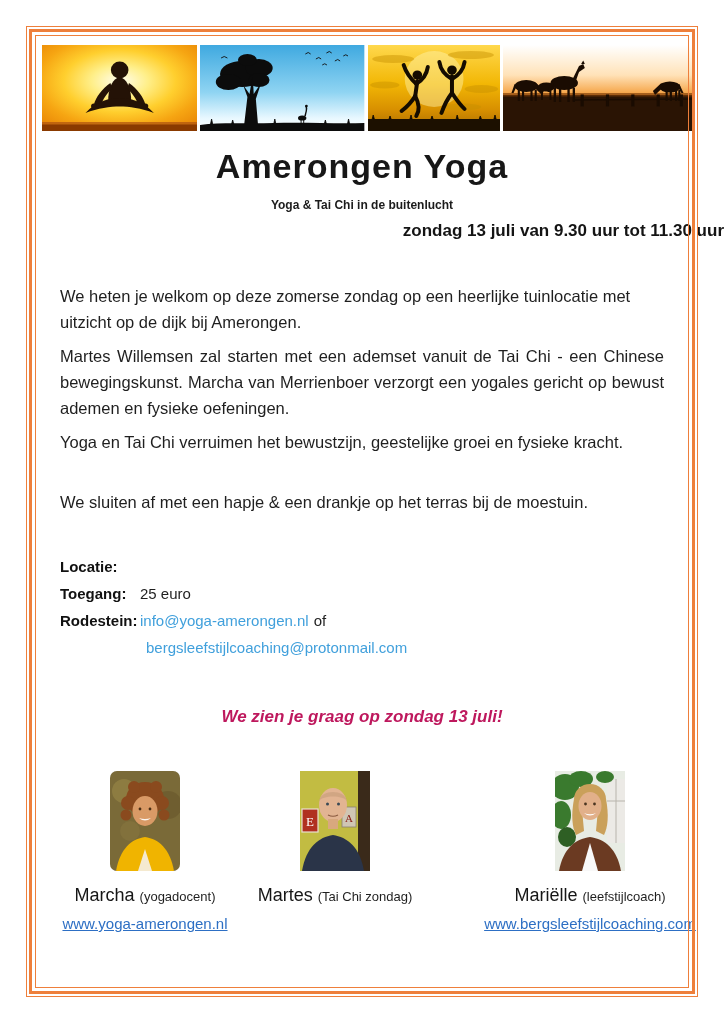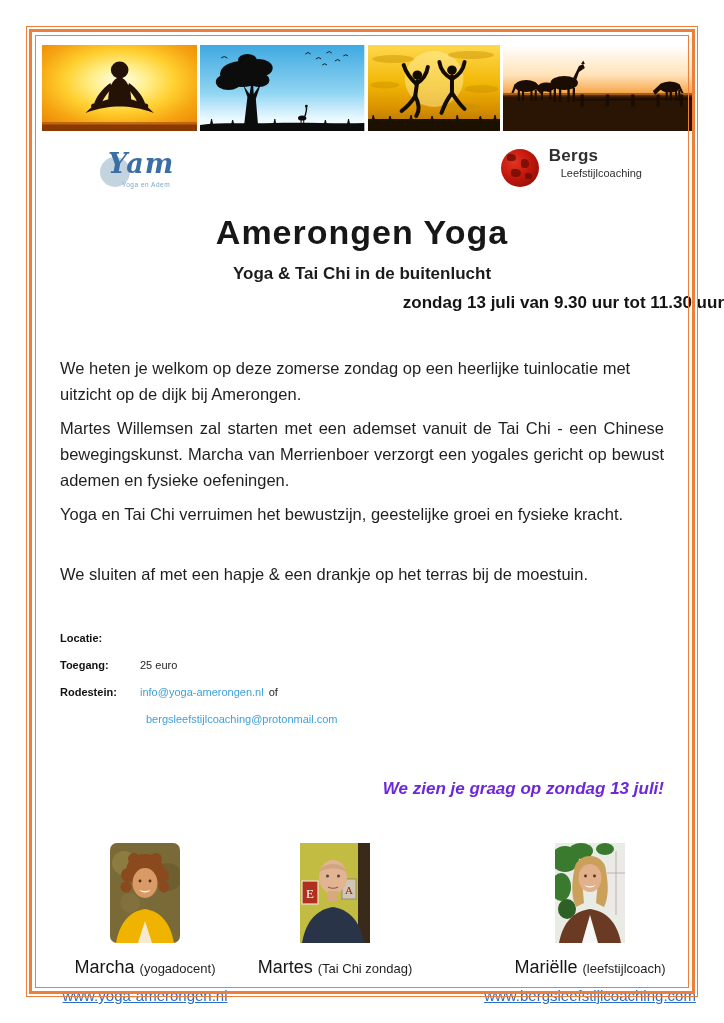--- a/index.html
+++ b/index.html
@@ -29,39 +29,39 @@
   .bergs-circle{width:38px;height:38px;border-radius:50%;margin-top:2px;
      background:radial-gradient(circle at 35% 35%, #e03522 0%, var(--bergs_red,#C2170B) 45%, #7d0e05 100%);
      position:relative;overflow:hidden;}
   .bergs-circle i{position:absolute;background:#6d0c04;border-radius:40% 60% 55% 45%;opacity:.8;}
   .bergs-text{line-height:1;}
   .bergs-title{font-size:17px;color:#2f2f2f;font-weight:bold;letter-spacing:.3px;}
   .bergs-sub{font-size:11px;color:#2f2f2f;margin:4px 0 0 12px;}
 
   .title{text-align:center;font-size:34px;font-weight:bold;letter-spacing:1px;
          color:#171717;margin-top:16px;}
-  .subtitle{text-align:center;font-size:17px;font-weight:bold;color:#1c1c1c;margin-top:12px;}
+  .subtitle{text-align:center;font-size:12px;font-weight:bold;color:#1c1c1c;margin-top:12px;}
   .dateline{text-align:right;font-size:17px;font-weight:bold;color:#141414;margin-top:9px;}
 
   .content{padding:0 60px;}
   .bodytext{margin-top:42px;font-size:16.5px;line-height:26px;}
   .bodytext p{margin:0 0 8px 0;}
   .bodytext p.justified{text-align:justify;}
   .bodytext p.closing-par{margin-top:34px;}
 
-  .details{margin-top:38px;font-size:11px;}
+  .details{margin-top:38px;font-size:15px;}
   .drow{display:flex;line-height:27px;}
   .dlabel{font-weight:bold;flex:0 0 80px;color:#111;}
   .dval{color:#1f1f1f;}
   .email-link{color:var(--email_link_blue,#41A0DC);text-decoration:none;}
   .connector{margin-left:5px;}
   .indent2{margin-left:86px;}
 
-  .tagline{text-align:right;font-size:17px;font-weight:bold;font-style:italic;
-           color:#6d28d9;margin-top:46px;}
+  .tagline{text-align:center;font-size:17px;font-weight:bold;font-style:italic;
+           color:#be185d;margin-top:46px;}
 
   .people{display:flex;padding:0 0 0 60px;margin-top:44px;}
   .pcol{display:flex;flex-direction:column;align-items:center;}
   .pcol1{width:170px;} .pcol2{width:170px;margin-left:20px;} .pcol3{width:200px;margin-left:70px;}
   .photo{width:70px;height:100px;overflow:hidden;background:#ddd;}
   .photo.rounded{border-radius:7px;}
   .photo svg{display:block;width:70px;height:100px;}
   .pname{margin-top:14px;font-size:18px;color:#161616;white-space:nowrap;}
   .prole{font-size:13px;color:#1f1f1f;}
   .plink{margin-top:9px;font-size:15px;color:var(--web_link_blue,#2D6FC4);
@@ -226,39 +226,20 @@
           <rect x="154" y="45" width="2" height="11"></rect>
             <rect x="158" y="45" width="2" height="11"></rect>
           <rect x="163" y="45" width="2" height="11"></rect>
             <rect x="166" y="45" width="2" height="11"></rect>
           <path d="M167,39 L171,48 L169,48 L165,41 Z"></path>
         </g>
       </svg>
     </div>
   </div>
 
-  <div class="logos">
-    <div class="yam-logo">
-      <div class="yam-circle"></div>
-      <div class="yam-word">Yam</div>
-      <div class="yam-sub">Yoga en Adem</div>
-    </div>
-    <div class="bergs-logo">
-      <div class="bergs-circle">
-        <i style="left:6px;top:5px;width:9px;height:7px;"></i>
-        <i style="left:20px;top:10px;width:8px;height:9px;"></i>
-        <i style="left:10px;top:20px;width:10px;height:8px;"></i>
-        <i style="left:24px;top:24px;width:7px;height:6px;"></i>
-      </div>
-      <div class="bergs-text">
-        <div class="bergs-title">Bergs</div>
-        <div class="bergs-sub">Leefstijlcoaching</div>
-      </div>
-    </div>
-  </div>
 
   <div class="title">Amerongen Yoga</div>
   <div class="subtitle">Yoga &amp; Tai Chi in de buitenlucht</div>
   <div class="dateline">zondag 13 juli van 9.30 uur tot 11.30 uur</div>
 
   <div class="content">
     <div class="bodytext">
       <p>We heten je welkom op deze zomerse zondag op een heerlijke tuinlocatie met uitzicht op de dijk bij Amerongen.</p>
       <p class="justified">Martes Willemsen zal starten met een ademset vanuit de Tai Chi - een Chinese bewegingskunst. Marcha van Merrienboer verzorgt een yogales gericht op bewust ademen en fysieke oefeningen.</p>
       <p>Yoga en Tai Chi verruimen het bewustzijn, geestelijke groei en fysieke kracht.</p>

